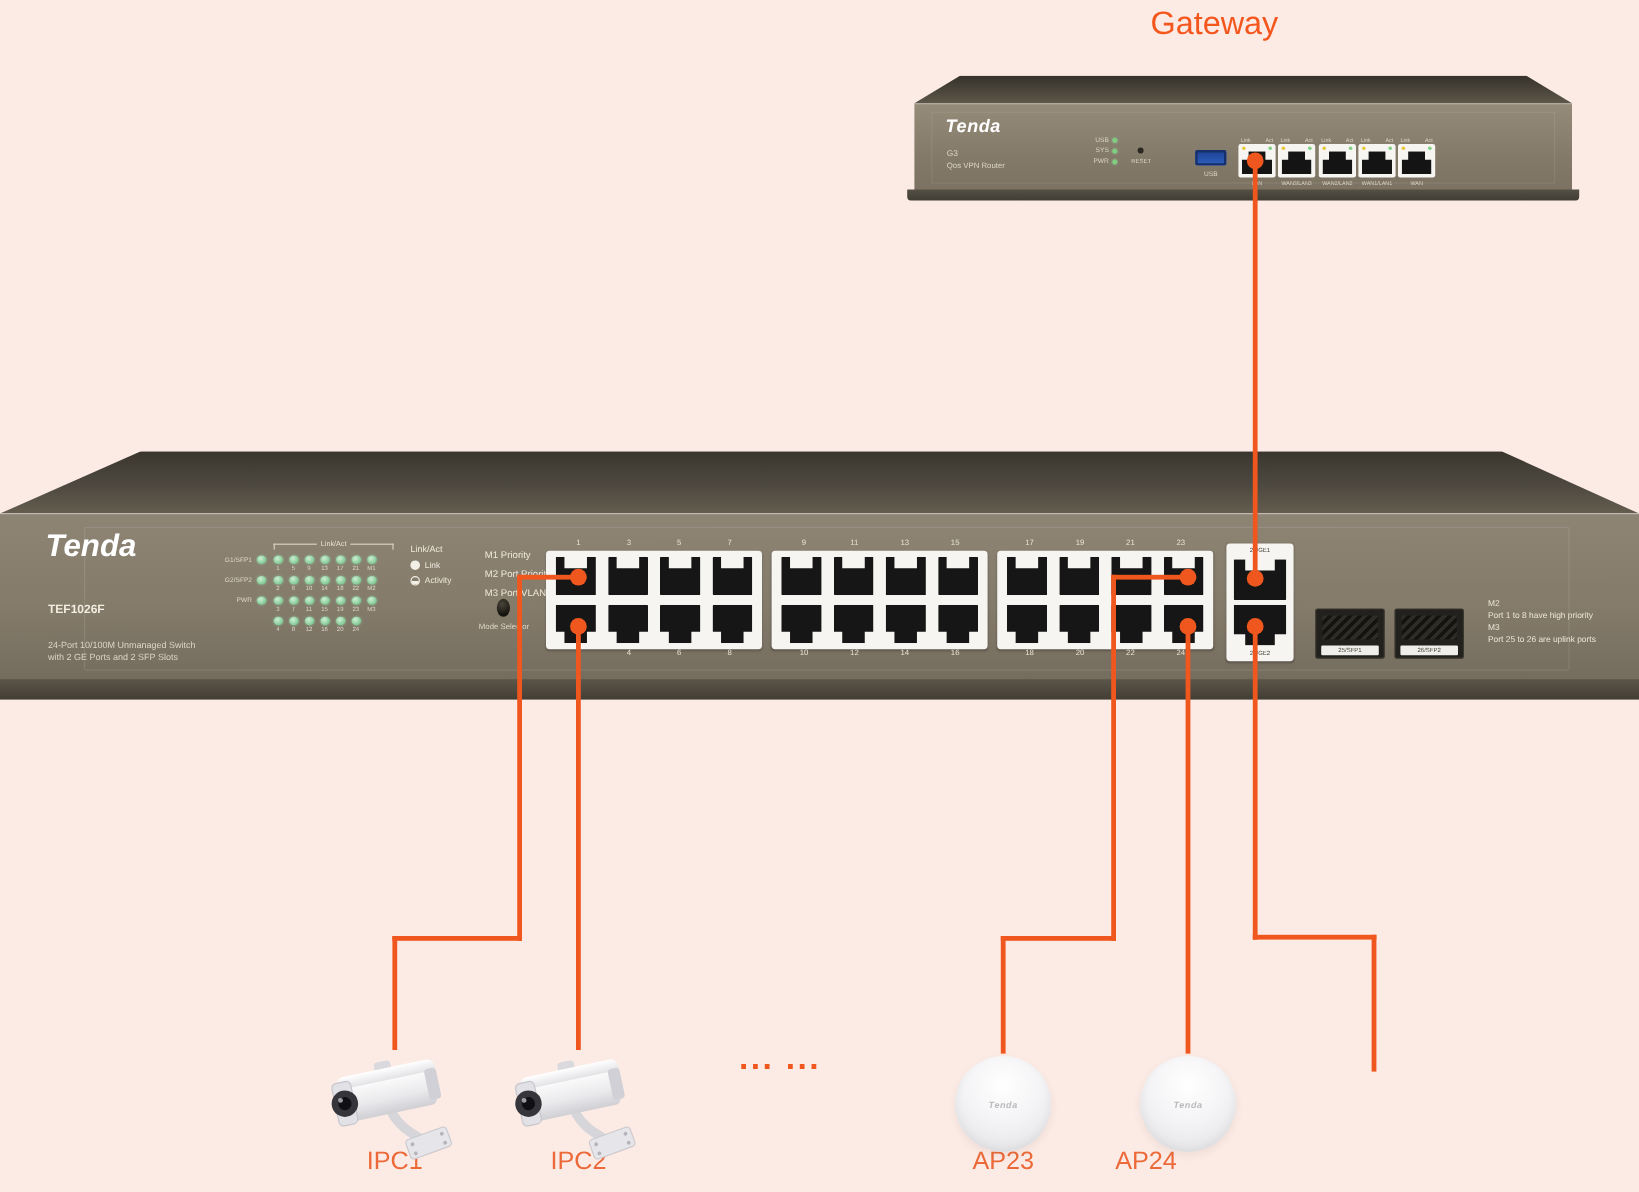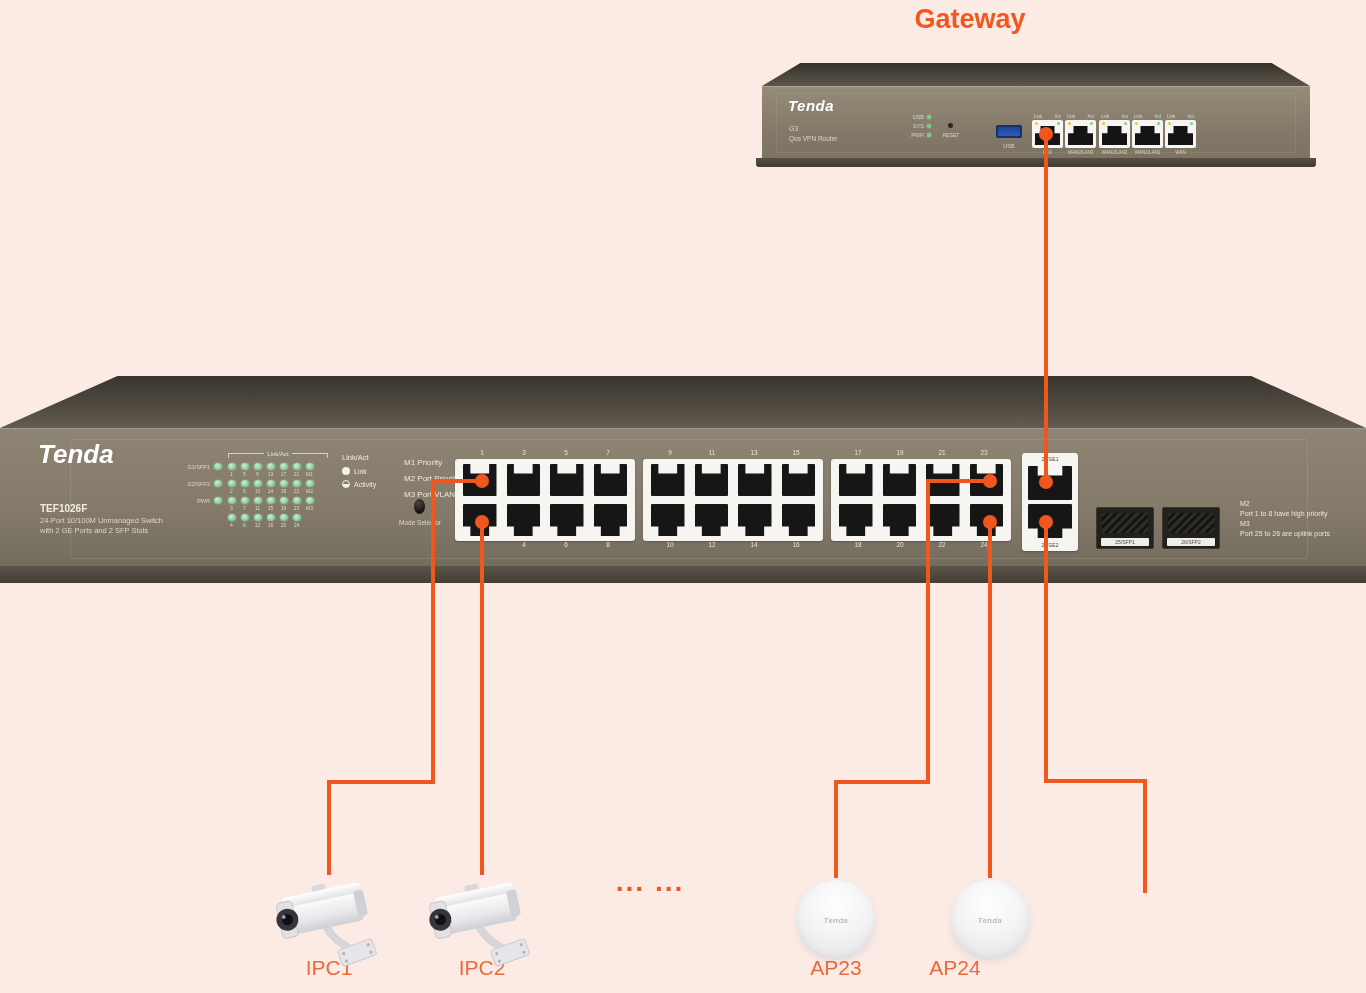--- a/index.html
+++ b/index.html
@@ -1,21 +1,21 @@
 <!DOCTYPE html>
 <html><head>
 <meta charset="utf-8">
 <style>
   html,body{margin:0;padding:0;}
   body{font-family:"Liberation Sans",sans-serif;background:#FCEBE5;}
   .stage{position:relative;width:1366px;height:993px;background:#FCEBE5;overflow:hidden;}
 
   
-  .gw-label{position:absolute;left:870px;top:4px;width:200px;text-align:center;
-    font-size:27px;color:#F4571E;font-weight:bold;}
+  .gw-label{position:absolute;left:912px;top:4px;width:200px;text-align:center;
+    font-size:27px;color:#F4571E;}
 
   
   .face-text{color:#DCD5C6;}
 
   
   .router-top{position:absolute;left:762px;top:63px;width:548px;height:23px;
     clip-path:polygon(7% 0,93% 0,100% 100%,0 100%);
     background:linear-gradient(180deg,#35312a,#5d5749);}
   .router-face{position:absolute;left:762px;top:86px;width:548px;height:72px;
     background:linear-gradient(180deg,#958b79,#837a69 60%,#7b7262);
@@ -53,21 +53,21 @@
   .sw-face{position:absolute;left:0;top:428px;width:1366px;height:138px;
     background:linear-gradient(180deg,#8d8474 0%,#847b6b 55%,#746c5d 100%);
     border-top:1px solid rgba(255,255,255,.3);}
   .sw-face .inset{position:absolute;left:70px;top:10px;right:58px;bottom:8px;
     border:1px solid rgba(255,255,255,.10);border-radius:2px;}
   .sw-bottom{position:absolute;left:0;top:566px;width:1366px;height:17px;
     background:linear-gradient(180deg,#5b5549,#433e35);}
   .sw-logo{position:absolute;left:38px;top:10px;font-size:26px;font-weight:800;font-style:italic;
     color:#fff;letter-spacing:0;}
   .sw-model{position:absolute;left:40px;top:74px;font-size:10px;font-weight:bold;color:#F2EDE0;}
-  .sw-desc{position:absolute;left:40px;top:87px;font-size:7.5px;line-height:1.3;color:#DCD5C6;}
+  .sw-desc{position:absolute;left:40px;top:104px;font-size:7.5px;line-height:1.3;color:#DCD5C6;}
 
   
   .led-bracket{position:absolute;left:228px;top:22px;width:100px;display:flex;align-items:flex-start;}
   .led-bracket span{font-size:6px;color:#E8E2D4;padding:0 3px;line-height:6px;}
   .led-bracket .bl{flex:1;height:4px;border-top:1px solid #D8D1C2;border-left:1px solid #D8D1C2;margin-top:2px;}
   .led-bracket .br{flex:1;height:4px;border-top:1px solid #D8D1C2;border-right:1px solid #D8D1C2;margin-top:2px;}
   .led-row{position:absolute;left:148px;display:flex;align-items:flex-start;}
   .led-rl{width:62px;font-size:5.5px;color:#DED7C8;text-align:right;margin-right:4px;margin-top:1px;}
   .lamp{display:block;width:8px;height:7px;border-radius:50%;
     background:radial-gradient(circle at 40% 35%,#cdeed4,#7fc892 70%,#5ea973);box-shadow:0 0 2px rgba(154,219,169,.8);}

